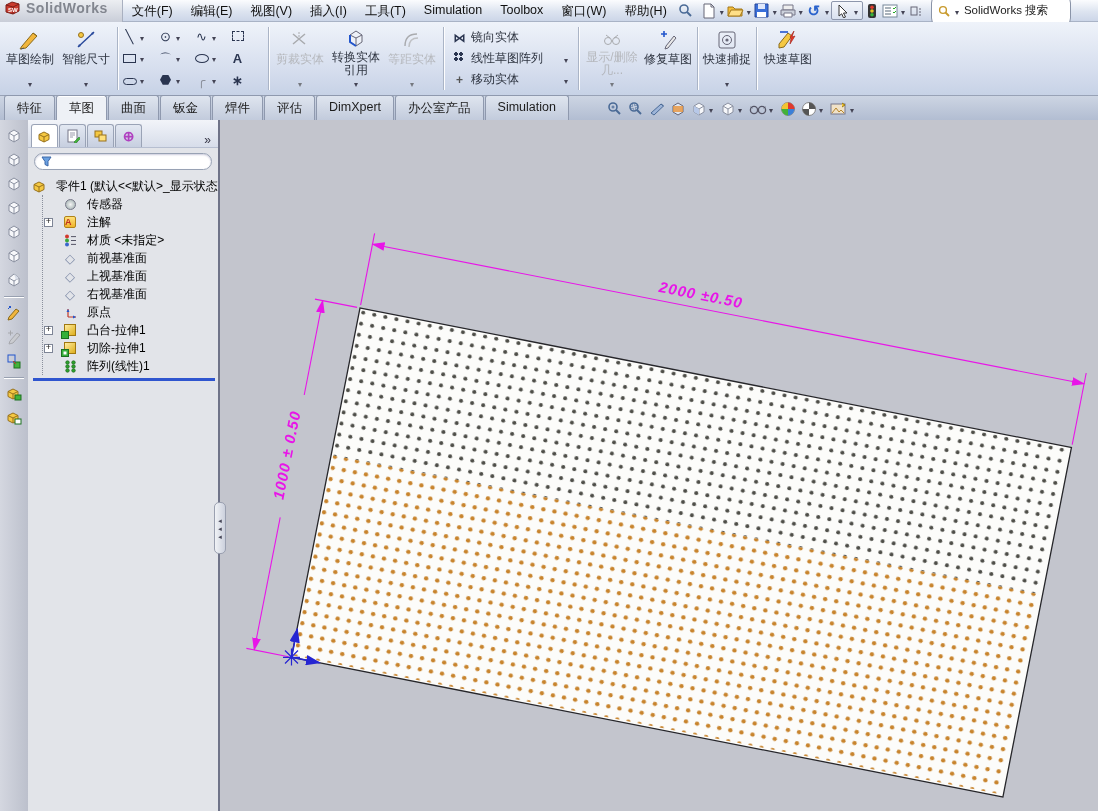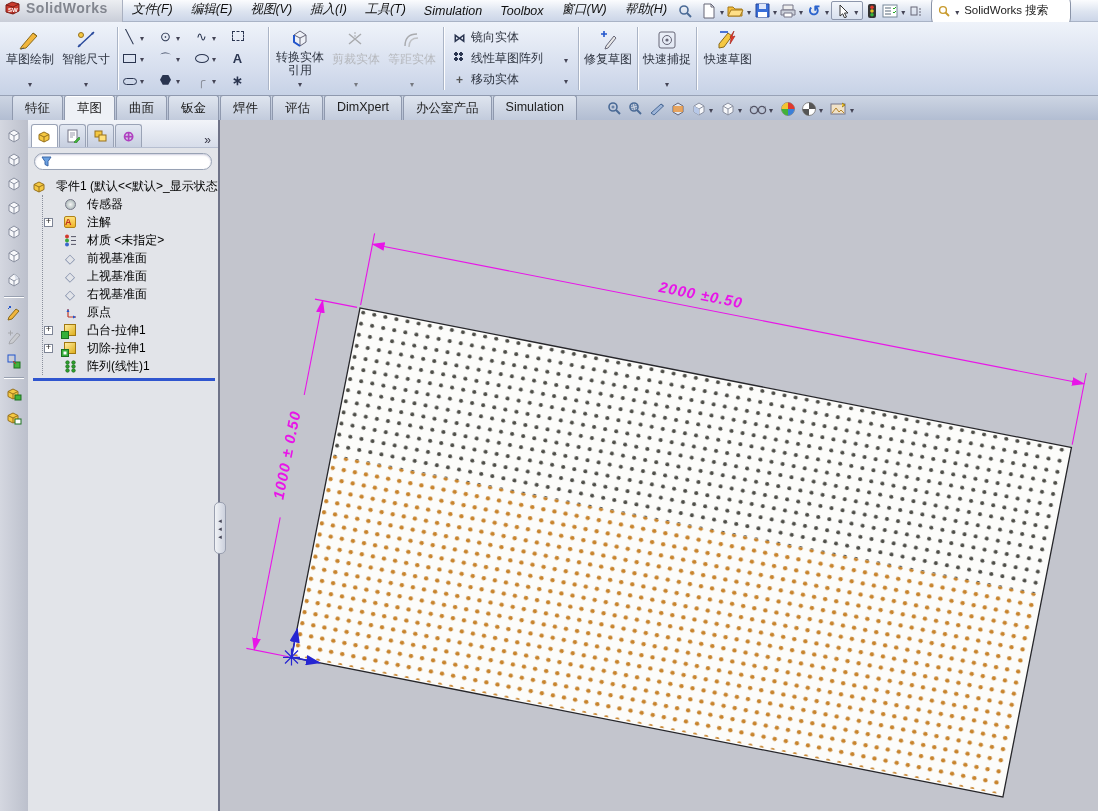--- a/index.html
+++ b/index.html
@@ -9,21 +9,21 @@
     font-family:"Liberation Sans", sans-serif; font-size:12px;
     background:#c3c5cd; user-select:none;
   }
   
   .menubar { position:absolute; left:0; top:0; width:1098px; height:22px;
     background:linear-gradient(#fbfcfe,#dde4f0 55%,#ccd6e8);
     border-bottom:1px solid #a9b3c6; display:flex; align-items:center; }
   .logo { display:flex; align-items:flex-start; gap:5px; padding:0 14px 0 4px; height:22px;
     background:linear-gradient(#eceef2,#c9cdd8); border-right:1px solid #a9b0c0; }
   .logo-text { font-weight:bold; color:#82868f; font-size:14px; letter-spacing:.5px; }
-  .menu-items { display:flex; height:100%; align-items:flex-end;font-style:italic; }
+  .menu-items { display:flex; height:100%; align-items:flex-start; }
   .menu-item { padding:3px 9px; font-size:12.5px; color:#101010; cursor:default; }
   .qt { display:flex; align-items:center; margin-left:6px; }
   .qicon { height:20px; min-width:18px; display:flex; align-items:center; justify-content:center; padding:0 1px; }
   .caret::after { content:"▾"; font-size:8px; color:#445; }
   .caret { margin:0 2px; display:inline-block; }
   .selbox { border:1px solid #8d97ac; background:linear-gradient(#f3f6fb,#d9e1ef); border-radius:2px; display:flex; align-items:center; padding:0 2px; height:19px; }
   .searchbox { margin-left:6px; width:140px; height:33px; background:#fff; border:1px solid #8a94a8;
     border-radius:9px; display:flex; align-items:center; font-size:11.5px; color:#222; gap:3px; padding:0 6px; }
   .glyph-undo { font-size:15px; font-weight:bold; color:#2b63cc; line-height:1; }
   
@@ -53,21 +53,21 @@
   .micon { width:15px; text-align:center; color:#2a3550; font-weight:bold; }
   .dots-icon { width:13px; height:13px; background:
      radial-gradient(circle 1.6px at 3px 3px,#2a3550 99%,transparent),
      radial-gradient(circle 1.6px at 8px 3px,#2a3550 99%,transparent),
      radial-gradient(circle 1.6px at 3px 8px,#2a3550 99%,transparent),
      radial-gradient(circle 1.6px at 8px 8px,#2a3550 99%,transparent); }
   .move-icon::after { content:"+"; font-weight:bold; color:#555; }
   
   .tabstrip { position:absolute; top:96px; left:0; width:1098px; height:24px;
     background:linear-gradient(#cdd5e3,#b2bdd2); }
-  .tabs { position:absolute; left:12px; bottom:0; display:flex; }
+  .tabs { position:absolute; left:4px; bottom:0; display:flex; }
   .tab { padding:4px 12px 3px; font-size:12.5px; color:#1c1c1c;
     background:linear-gradient(#dfe5ef,#c2cbdc); border:1px solid #8f99ae; border-bottom:none;
     border-radius:3px 3px 0 0; margin-right:1px; }
   .tab.active { background:#eef1f6; box-shadow:inset 0 1px 0 #fff; }
   .headsup { position:absolute; left:606px; top:3px; display:flex; gap:3px; align-items:center; }
   .hicon { display:flex; align-items:center; height:20px; padding:0 1px; }
   
   .leftstrip { position:absolute; left:0; top:120px; width:28px; height:691px;
     background:linear-gradient(90deg,#d4d7e0,#bcc0cc); display:flex; flex-direction:column;
     align-items:center; padding-top:5px; gap:2px; }
@@ -301,39 +301,39 @@
       </span>
     <span class="sg">
         <span class="gi" style="color:#8a8f9a">╭</span>
         <span class="caret"></span>
       </span>
     <span class="sg">
         <span class="gi" style="font-weight:bold">∗</span>
       </span>
   </div>
   <div class="vsep"></div>
+  <div class="bigbtn disabled">
+    <span class="bicon">
+        <svg width="20" height="20">
+          <path d="M3 4l12 10M15 4L3 14" stroke="#888" stroke-width="1.5"></path>
+          <path d="M9 2v6" stroke="#888" stroke-dasharray="2 1"></path>
+        </svg>
+      </span>
+    <span>剪裁实体</span>
+    <span class="caret bcaret"></span>
+  </div>
   <div class="bigbtn">
     <span class="bicon">
         <svg width="22" height="22">
           <path d="M5 7 L11 3 L17 7 L17 14 L11 18 L5 14 Z" fill="#eef1f8" stroke="#667"></path>
           <path d="M5 7 L11 10 L17 7 M11 10 V18" fill="none" stroke="#667"></path>
           <path d="M5 7 V14 L11 18" fill="none" stroke="#2255cc" stroke-width="2"></path>
         </svg>
       </span>
     <span>转换实体引用</span>
-    <span class="caret bcaret"></span>
-  </div>
-  <div class="bigbtn disabled">
-    <span class="bicon">
-        <svg width="20" height="20">
-          <path d="M3 4l12 10M15 4L3 14" stroke="#888" stroke-width="1.5"></path>
-          <path d="M9 2v6" stroke="#888" stroke-dasharray="2 1"></path>
-        </svg>
-      </span>
-    <span>剪裁实体</span>
     <span class="caret bcaret"></span>
   </div>
   <div class="bigbtn disabled">
     <span class="bicon">
         <svg width="22" height="20">
           <path d="M4 16 Q4 4 16 4" fill="none" stroke="#888" stroke-width="1.4"></path>
           <path d="M8 17 Q8 8 17 8" fill="none" stroke="#aaa" stroke-width="1.4"></path>
         </svg>
       </span>
     <span>等距实体</span>
@@ -350,20 +350,31 @@
       <span>线性草图阵列</span>
       <span class="caret lcaret"></span>
     </span>
     <span class="listbtn">
       <span class="micon move-icon"></span>
       <span>移动实体</span>
       <span class="caret lcaret"></span>
     </span>
   </div>
   <div class="vsep"></div>
+  <div class="bigbtn disabled" style="width:60px">
+    <span class="bicon">
+        <svg width="20" height="20">
+          <circle cx="6" cy="12" r="3.5" fill="none" stroke="#888"></circle>
+          <circle cx="14" cy="12" r="3.5" fill="none" stroke="#888"></circle>
+          <path d="M9.5 12h1M4 6l4 3M16 6l-4 3" stroke="#888"></path>
+        </svg>
+      </span>
+    <span>显示/删除几...</span>
+    <span class="caret bcaret"></span>
+  </div>
   <div class="bigbtn" style="width:52px">
     <span class="bicon">
         <svg width="20" height="20">
           <path d="M8 16 L16 6 l2 2 L10 18 l-3 1z" fill="#e8e8e8" stroke="#667"></path>
           <path d="M3 4h6M6 1v6" stroke="#2255cc" stroke-width="1.6"></path>
         </svg>
       </span>
     <span>修复草图</span>
   </div>
   <div class="vsep"></div>

